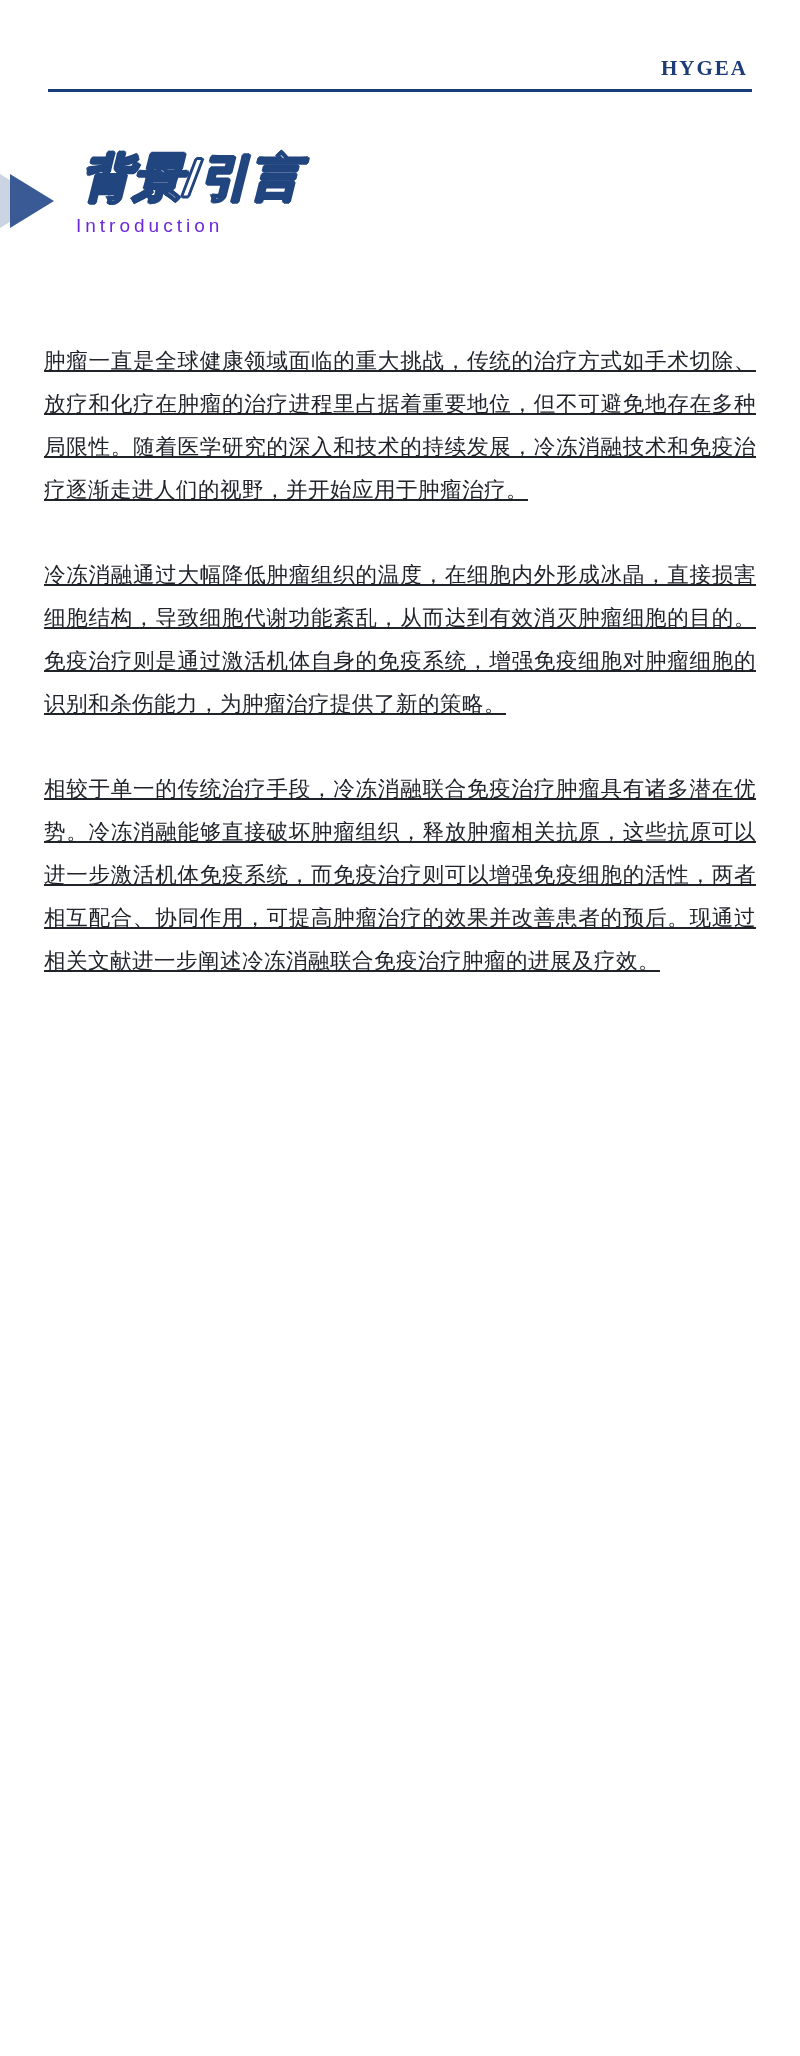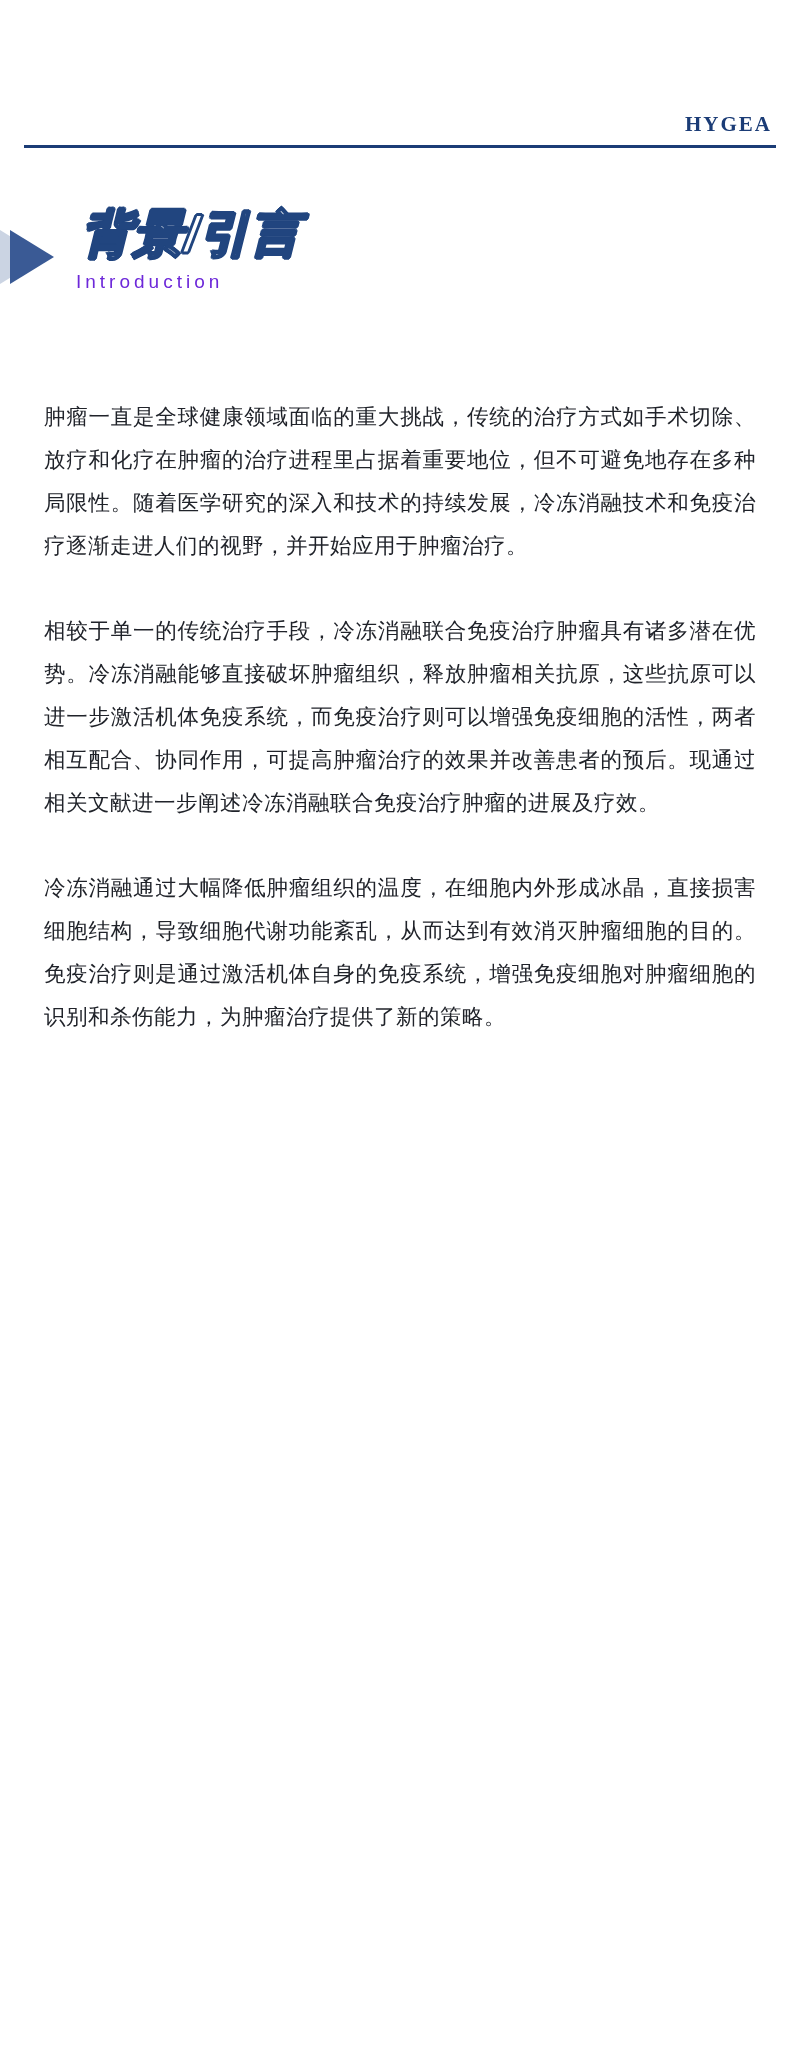--- a/index.html
+++ b/index.html
@@ -17,22 +17,22 @@
     position: relative;
     width: 800px;
     min-height: 2056px;
     box-sizing: border-box;
     padding: 0;
   }
 
   
   .header {
     position: relative;
-    margin: 0 24px;
-    padding-top: 112px;
+    margin: 0 48px;
+    padding-top: 56px;
   }
   .brand {
     text-align: right;
     font-family: "Liberation Serif", serif;
     font-weight: bold;
     font-size: 21px;
     letter-spacing: 2px;
     color: #1b3c76;
     padding-right: 4px;
     padding-bottom: 8px;
@@ -95,20 +95,21 @@
     margin: 58px 44px 0 44px;
   }
   .para {
     font-size: 21.5px;
     line-height: 2.0;
     color: #20232a;
     text-align: justify;
     text-justify: inter-ideograph;
     letter-spacing: .5px;
     margin: 0 0 42px 0;
+    text-decoration: underline;
   }
   .para:last-child { margin-bottom: 0; }
 </style>
 </head>
 <body>
 
 <div class="page">
 
   <div class="header">
     <div class="brand">HYGEA</div>
@@ -117,17 +118,17 @@
 
   <div class="section-head">
     <span class="arrow-mark light"></span>
     <span class="arrow-mark"></span>
     <div class="title-cn">背景/引言</div>
     <div class="title-en">Introduction</div>
   </div>
 
   <div class="content">
     <p class="para">肿瘤一直是全球健康领域面临的重大挑战，传统的治疗方式如手术切除、放疗和化疗在肿瘤的治疗进程里占据着重要地位，但不可避免地存在多种局限性。随着医学研究的深入和技术的持续发展，冷冻消融技术和免疫治疗逐渐走进人们的视野，并开始应用于肿瘤治疗。</p>
+    <p class="para">冷冻消融通过大幅降低肿瘤组织的温度，在细胞内外形成冰晶，直接损害细胞结构，导致细胞代谢功能紊乱，从而达到有效消灭肿瘤细胞的目的。免疫治疗则是通过激活机体自身的免疫系统，增强免疫细胞对肿瘤细胞的识别和杀伤能力，为肿瘤治疗提供了新的策略。</p>
     <p class="para">相较于单一的传统治疗手段，冷冻消融联合免疫治疗肿瘤具有诸多潜在优势。冷冻消融能够直接破坏肿瘤组织，释放肿瘤相关抗原，这些抗原可以进一步激活机体免疫系统，而免疫治疗则可以增强免疫细胞的活性，两者相互配合、协同作用，可提高肿瘤治疗的效果并改善患者的预后。现通过相关文献进一步阐述冷冻消融联合免疫治疗肿瘤的进展及疗效。</p>
-    <p class="para">冷冻消融通过大幅降低肿瘤组织的温度，在细胞内外形成冰晶，直接损害细胞结构，导致细胞代谢功能紊乱，从而达到有效消灭肿瘤细胞的目的。免疫治疗则是通过激活机体自身的免疫系统，增强免疫细胞对肿瘤细胞的识别和杀伤能力，为肿瘤治疗提供了新的策略。</p>
   </div>
 
 </div>
 
 </body></html>

